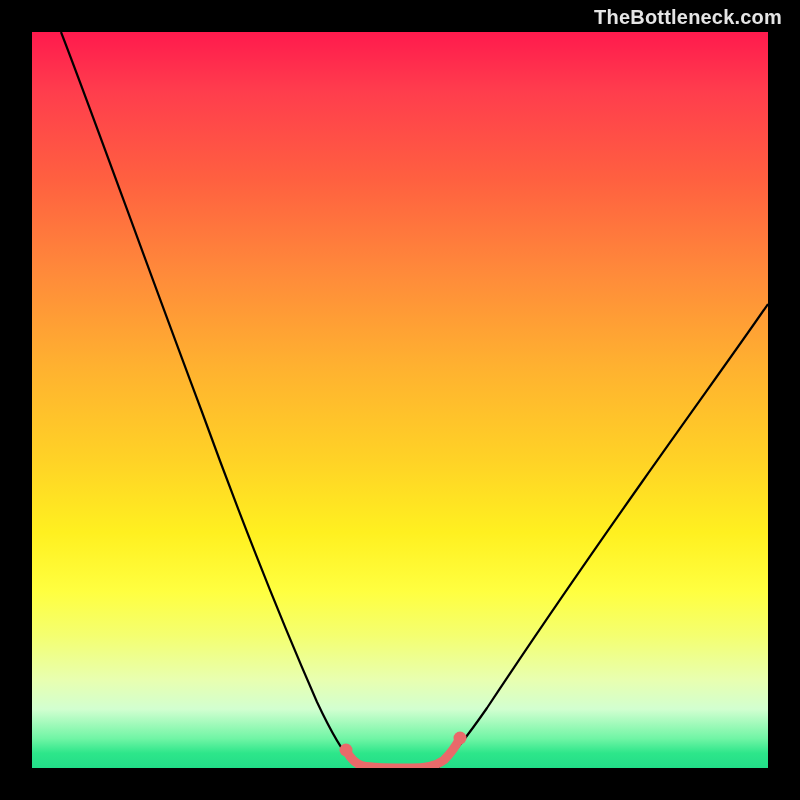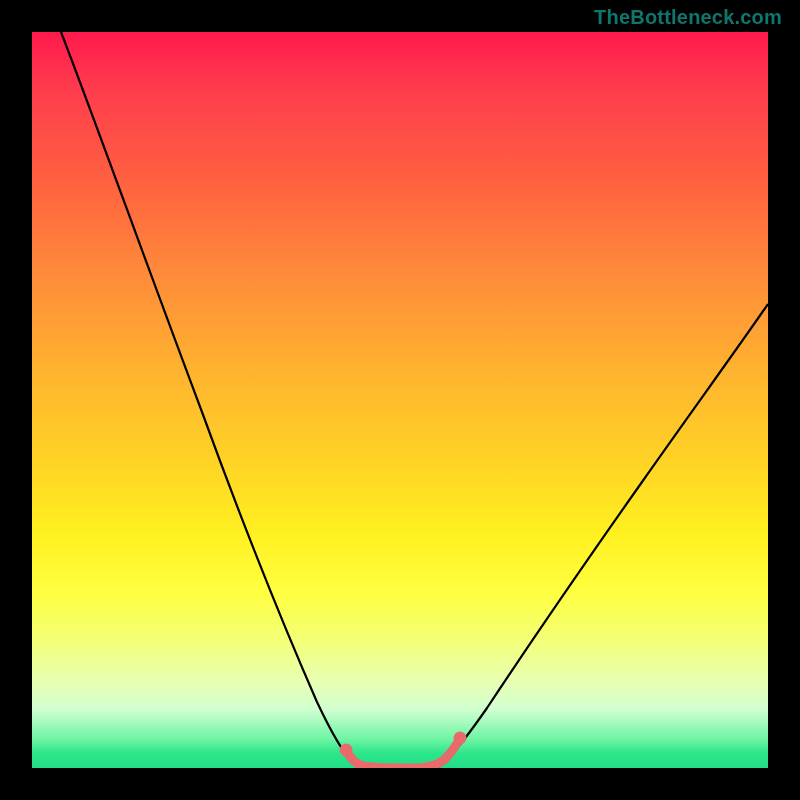--- a/index.html
+++ b/index.html
@@ -41,21 +41,21 @@
       #d2ffd0 92%,
       #70f5a5 96%,
       #2de68a 98%,
       #22dd88 100%
     );
   }
   .watermark {
     position: absolute;
     top: 6px;
     right: 18px;
-    color: #0f766e;
+    color: #e5e5e5;
     font-size: 20px;
     font-weight: 600;
     letter-spacing: 0.2px;
     z-index: 5;
   }
   svg.curves {
     position: absolute;
     inset: 0;
     width: 100%;
     height: 100%;

